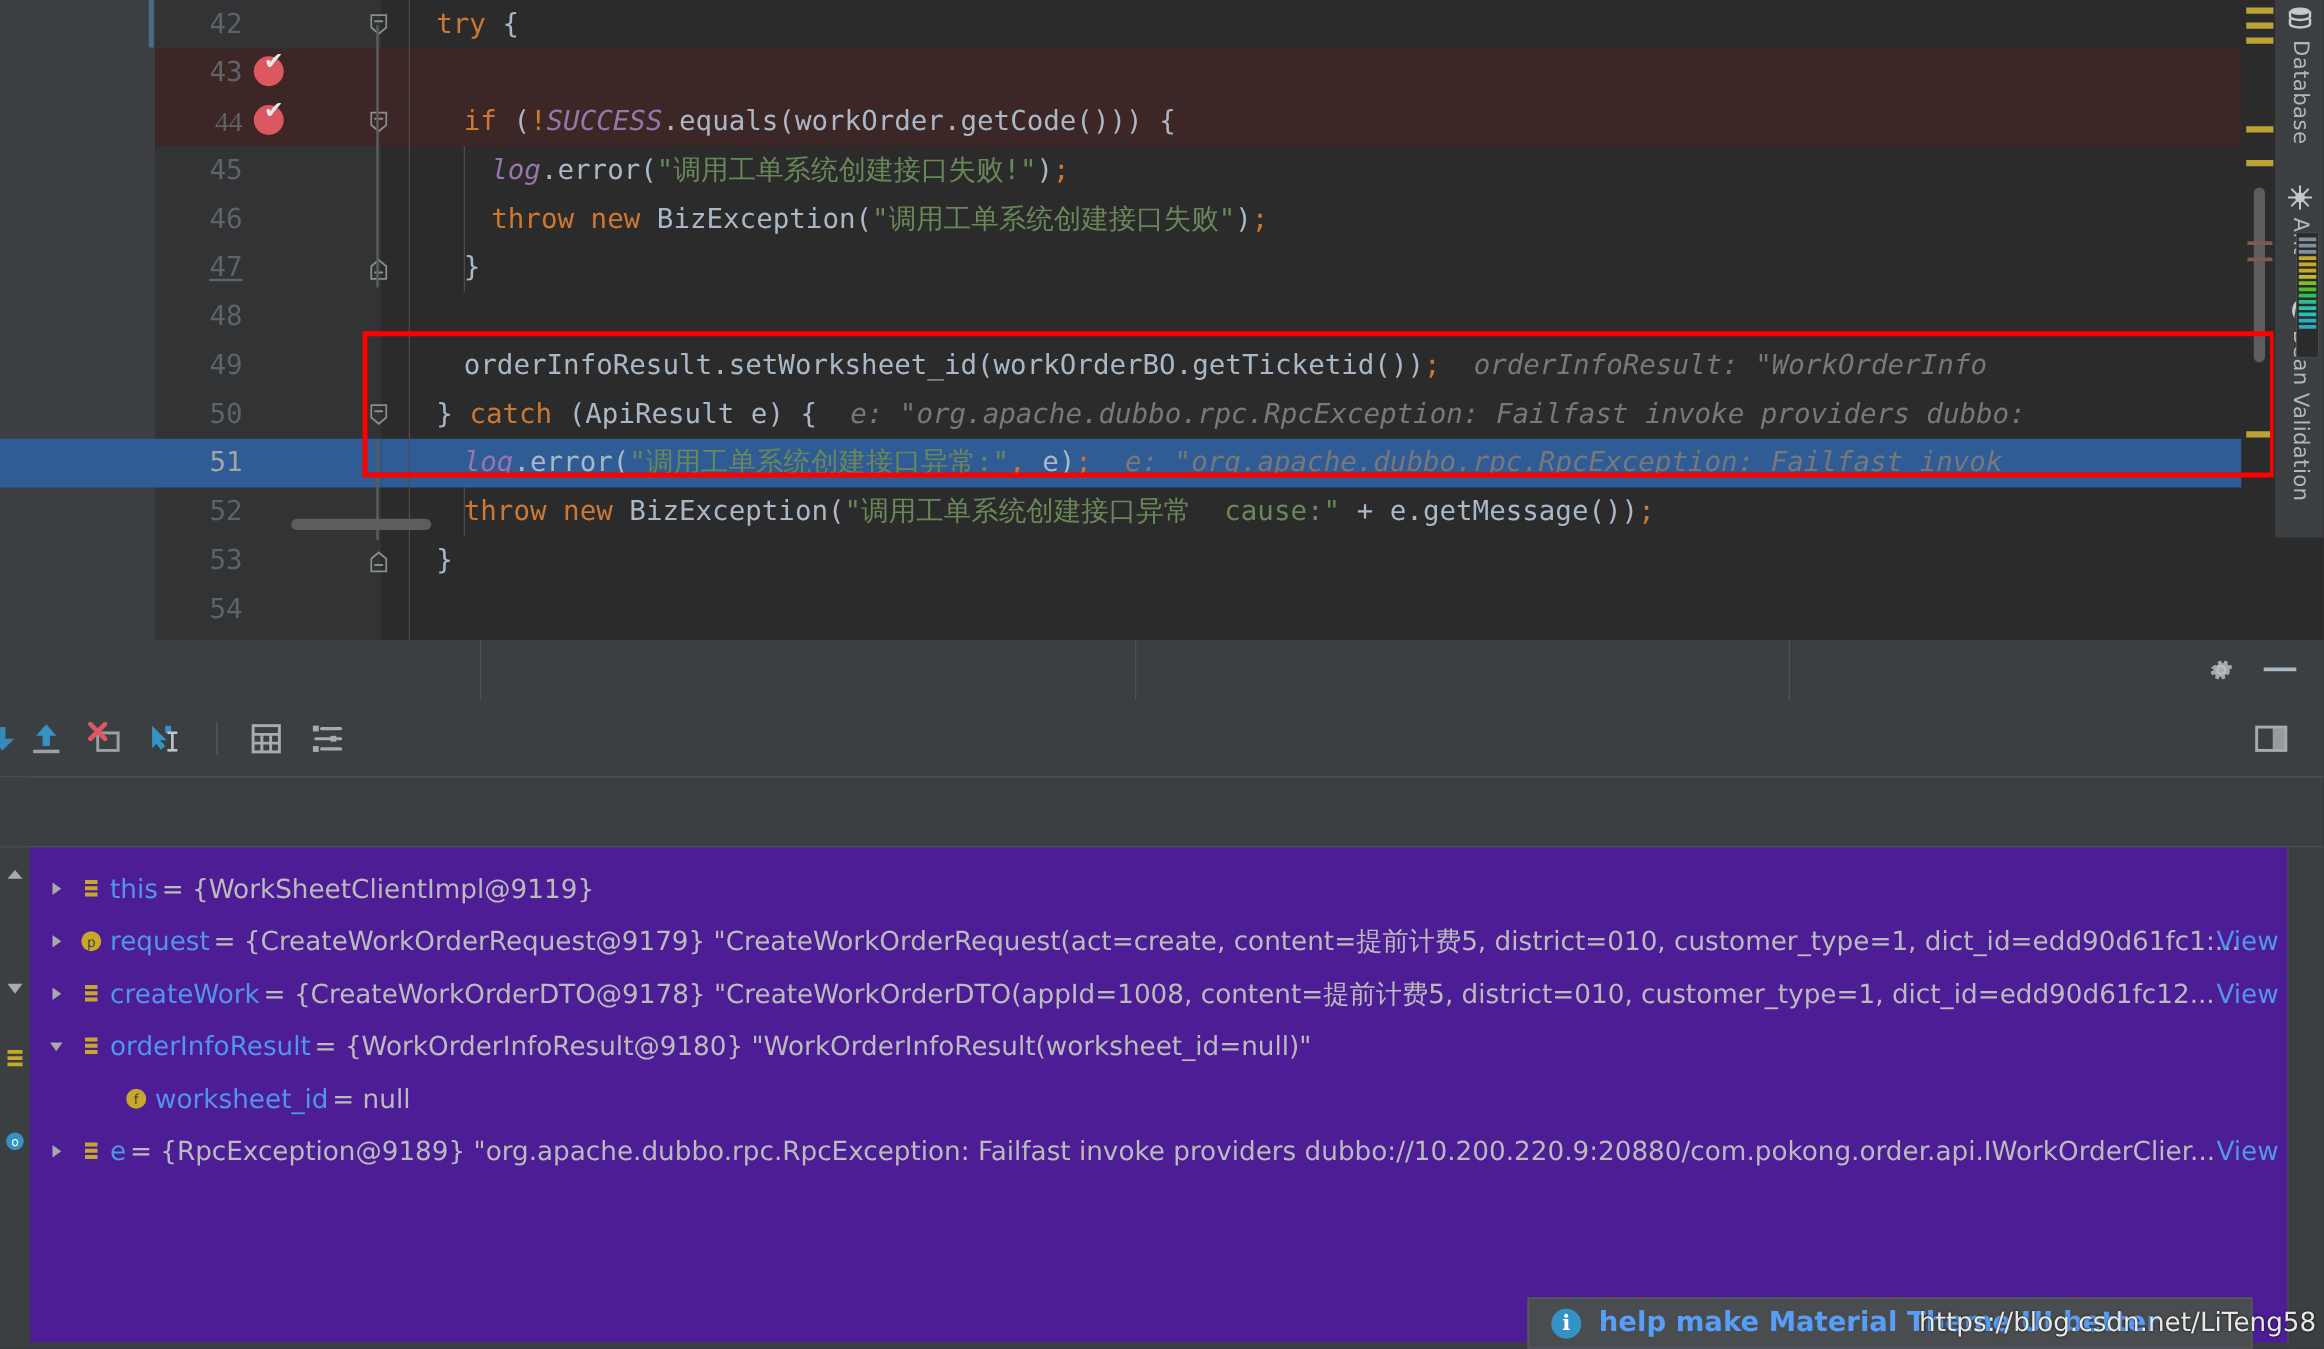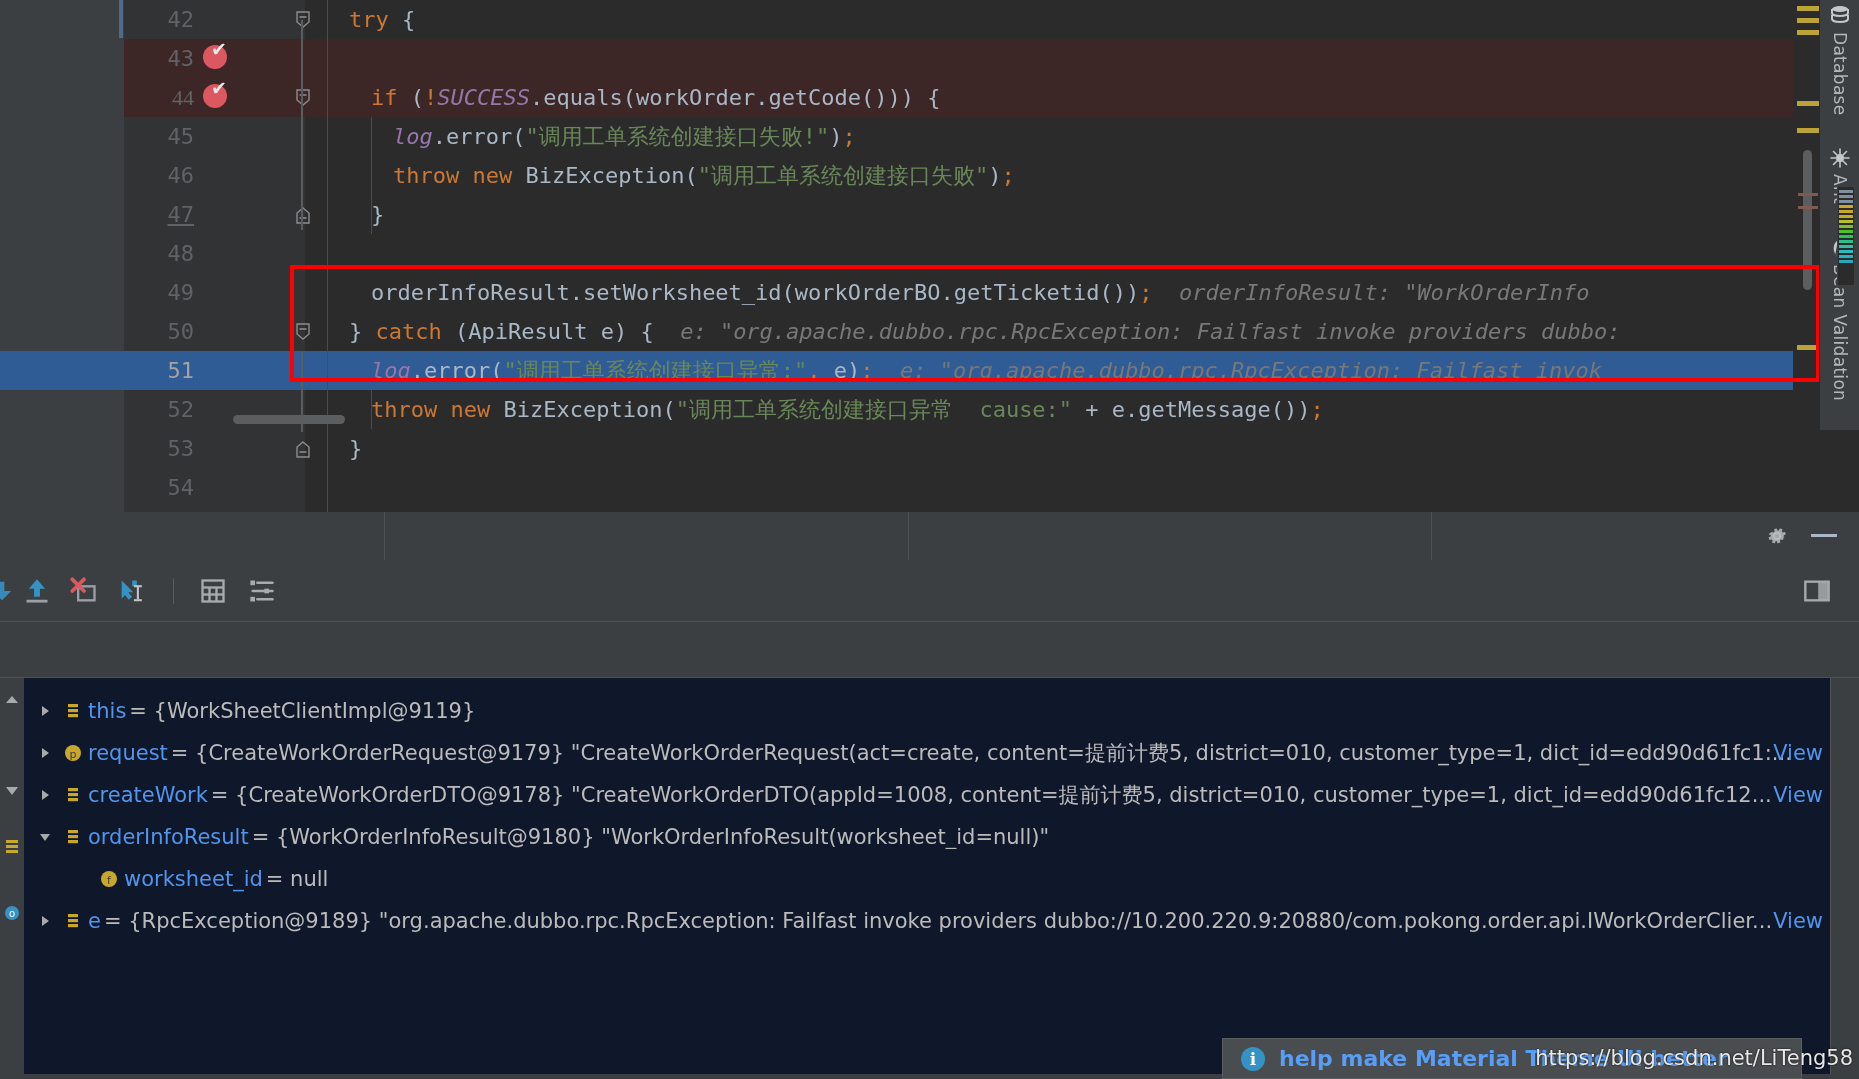--- a/index.html
+++ b/index.html
@@ -165,21 +165,21 @@
   .vars-title {
     position: absolute; left: 5px; top: 14px;
     font-size: 21px; color: #bbbbbb; font-family: "DejaVu Sans", sans-serif;
   }
   .vars-sep {
     position: absolute; left: 0; top: 165px; width: 1859px; height: 1px; background: #4f5254;
   }
 
   .vars-list {
     position: absolute; left: 24px; top: 166px; right: 28px; bottom: 0;
-    background: #0f172a; overflow: hidden;
+    background: #4c1d95; overflow: hidden;
   }
   .var-row {
     position: absolute; left: 0; right: 0; height: 42px;
     display: flex; align-items: center;
     font-family: "DejaVu Sans", sans-serif;
     font-size: 21px; color: #bbbbbb;
     white-space: nowrap;
   }
   .arrow {
     width: 26px; flex: 0 0 26px; display: flex; align-items: center; justify-content: center;

